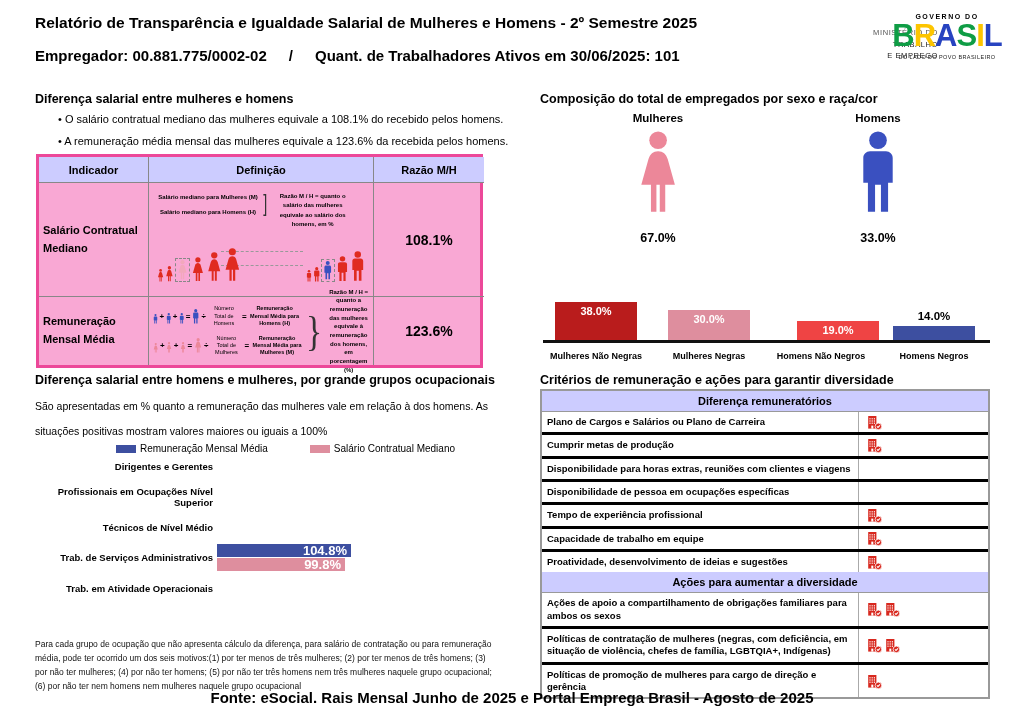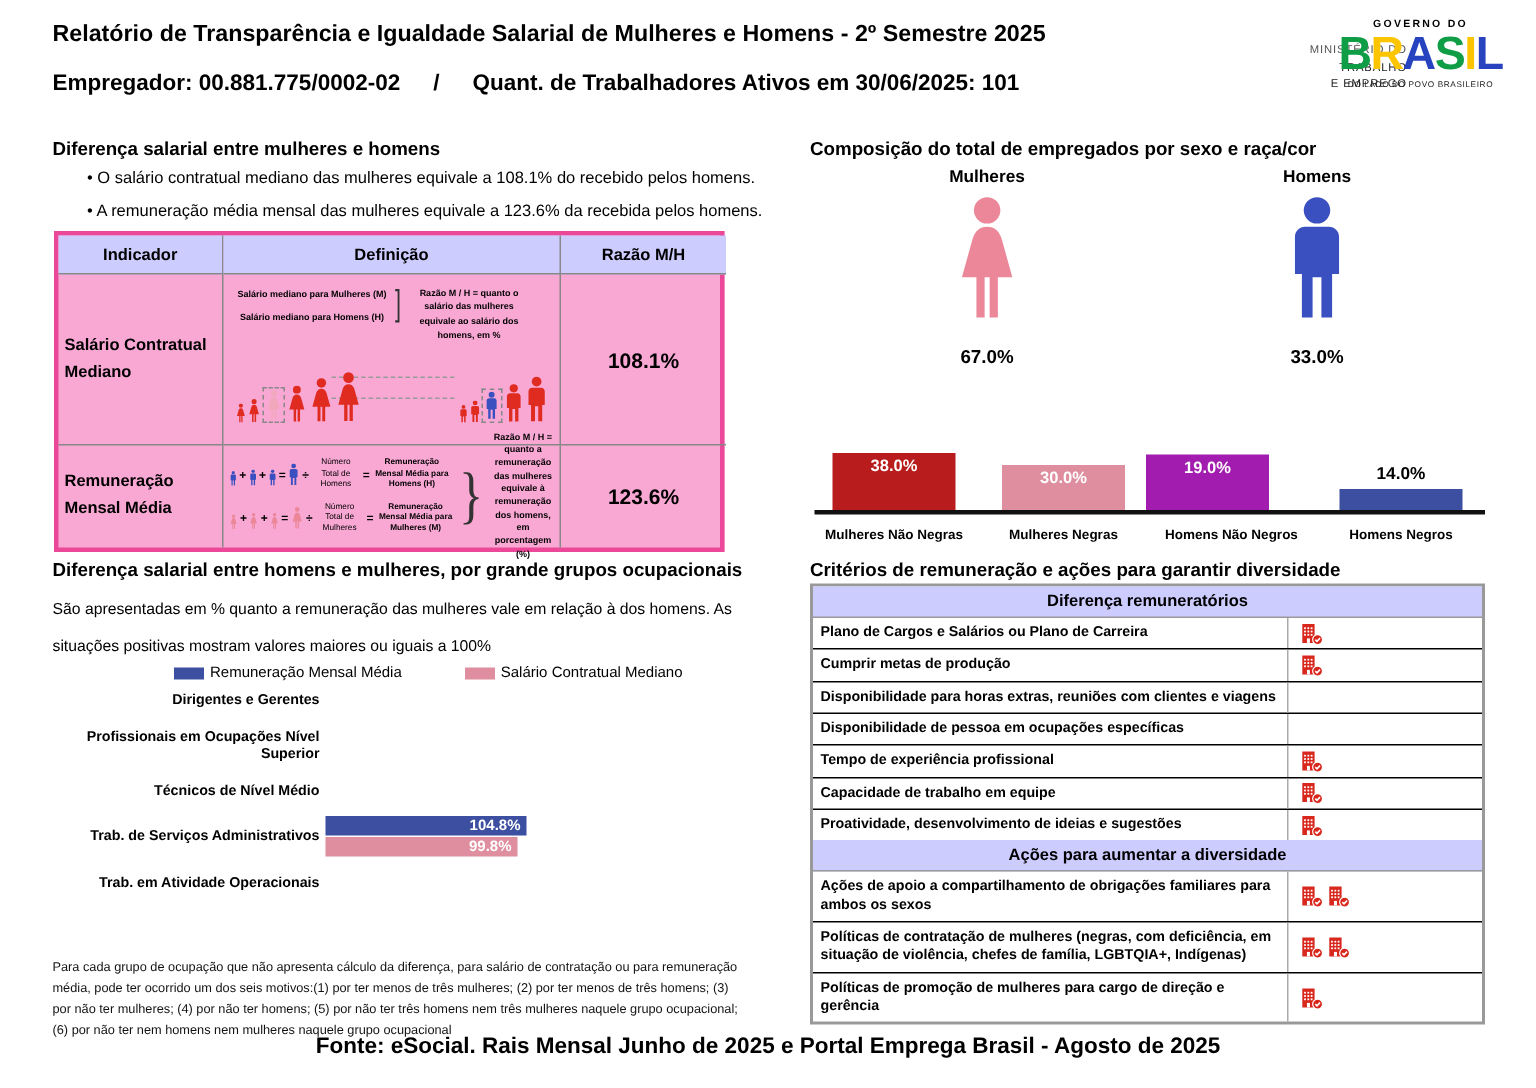--- a/index.html
+++ b/index.html
@@ -78,28 +78,28 @@
   
   #sec2-title{left:35px;top:373px}
   #occ-desc{left:35px;top:394px;width:472px;font-size:10.5px;line-height:25px}
   #occ-legend{left:116px;top:443px;display:flex;gap:42px;align-items:center}
   .leg-item{display:flex;align-items:center;gap:4px;font-size:10px}
   .leg-swatch{width:20px;height:8px;display:inline-block}
   #occ-chart{left:35px;top:451px;width:455px}
   .occ-row{display:flex;align-items:center;min-height:30.5px}
   .occ-label{width:182px;text-align:right;font-size:9.5px;font-weight:bold;padding-right:4px;flex-shrink:0}
   .occ-bars{display:flex;flex-direction:column;gap:1px}
-  .occ-bar{height:13px;display:flex;align-items:center;justify-content:flex-end;color:#fff;font-size:10px;font-weight:bold;padding-right:4px}
+  .occ-bar{height:13px;display:flex;align-items:center;justify-content:flex-end;color:#fff;font-size:13px;font-weight:bold;padding-right:4px}
   #occ-footnote{left:35px;top:637px;width:458px;font-size:8.5px;line-height:14px;color:#111}
 
   
   #crit-title{left:540px;top:373px}
   #crit-table{left:540px;top:389px;width:450px;border:2px solid #999;background:#fff}
   .crit-head{background:#ccccff;font-weight:bold;font-size:11px;text-align:center;padding:4px 0;border-bottom:1px solid #999}
-  .crit-row{display:grid;grid-template-columns:317px 1fr;border-bottom:1px solid #000000}
+  .crit-row{display:grid;grid-template-columns:317px 1fr;border-bottom:3px solid #000000}
   .crit-row:last-child{border-bottom:none}
   .crit-label{font-size:9.5px;font-weight:bold;padding:4px 5px;border-right:1px solid #aaa;line-height:1.3;display:flex;align-items:center}
   .crit-icons{display:flex;align-items:center;gap:3px;padding-left:8px}
 
   #footer{left:0;top:689px;width:1024px;text-align:center;font-size:15px;font-weight:bold}
 </style>
 </head>
 <body>
 
 <div class="abs" id="hdr-title">Relatório de Transparência e Igualdade Salarial de Mulheres e Homens - 2º Semestre 2025</div>
@@ -282,21 +282,21 @@
     </div>
   <div class="person-value">33.0%</div>
 </div>
 <div class="abs" id="demo-chart">
     <div class="demo-bar" style="left: 12px; height: 38px; background: #b91c1c;">
       <div class="demo-label-in">38.0%</div>
     </div>
     <div class="demo-bar" style="left: 125px; height: 30px; background: rgb(222, 142, 158);">
       <div class="demo-label-in">30.0%</div>
     </div>
-    <div class="demo-bar" style="left: 221px; height: 37px; background: #a21caf;">
+    <div class="demo-bar" style="left: 254px; height: 19px; background: #ef4444;">
       <div class="demo-label-in">19.0%</div>
     </div>
     <div class="demo-bar" style="left: 350px; height: 14px; background: rgb(61, 79, 160);">
       <div class="demo-label-out">14.0%</div>
     </div>
   </div>
 <div class="abs" id="demo-cats">
     <div class="demo-cat" style="left: -8px;">Mulheres Não Negras</div>
     <div class="demo-cat" style="left: 105px;">Mulheres Negras</div>
     <div class="demo-cat" style="left: 217px;">Homens Não Negros</div>

